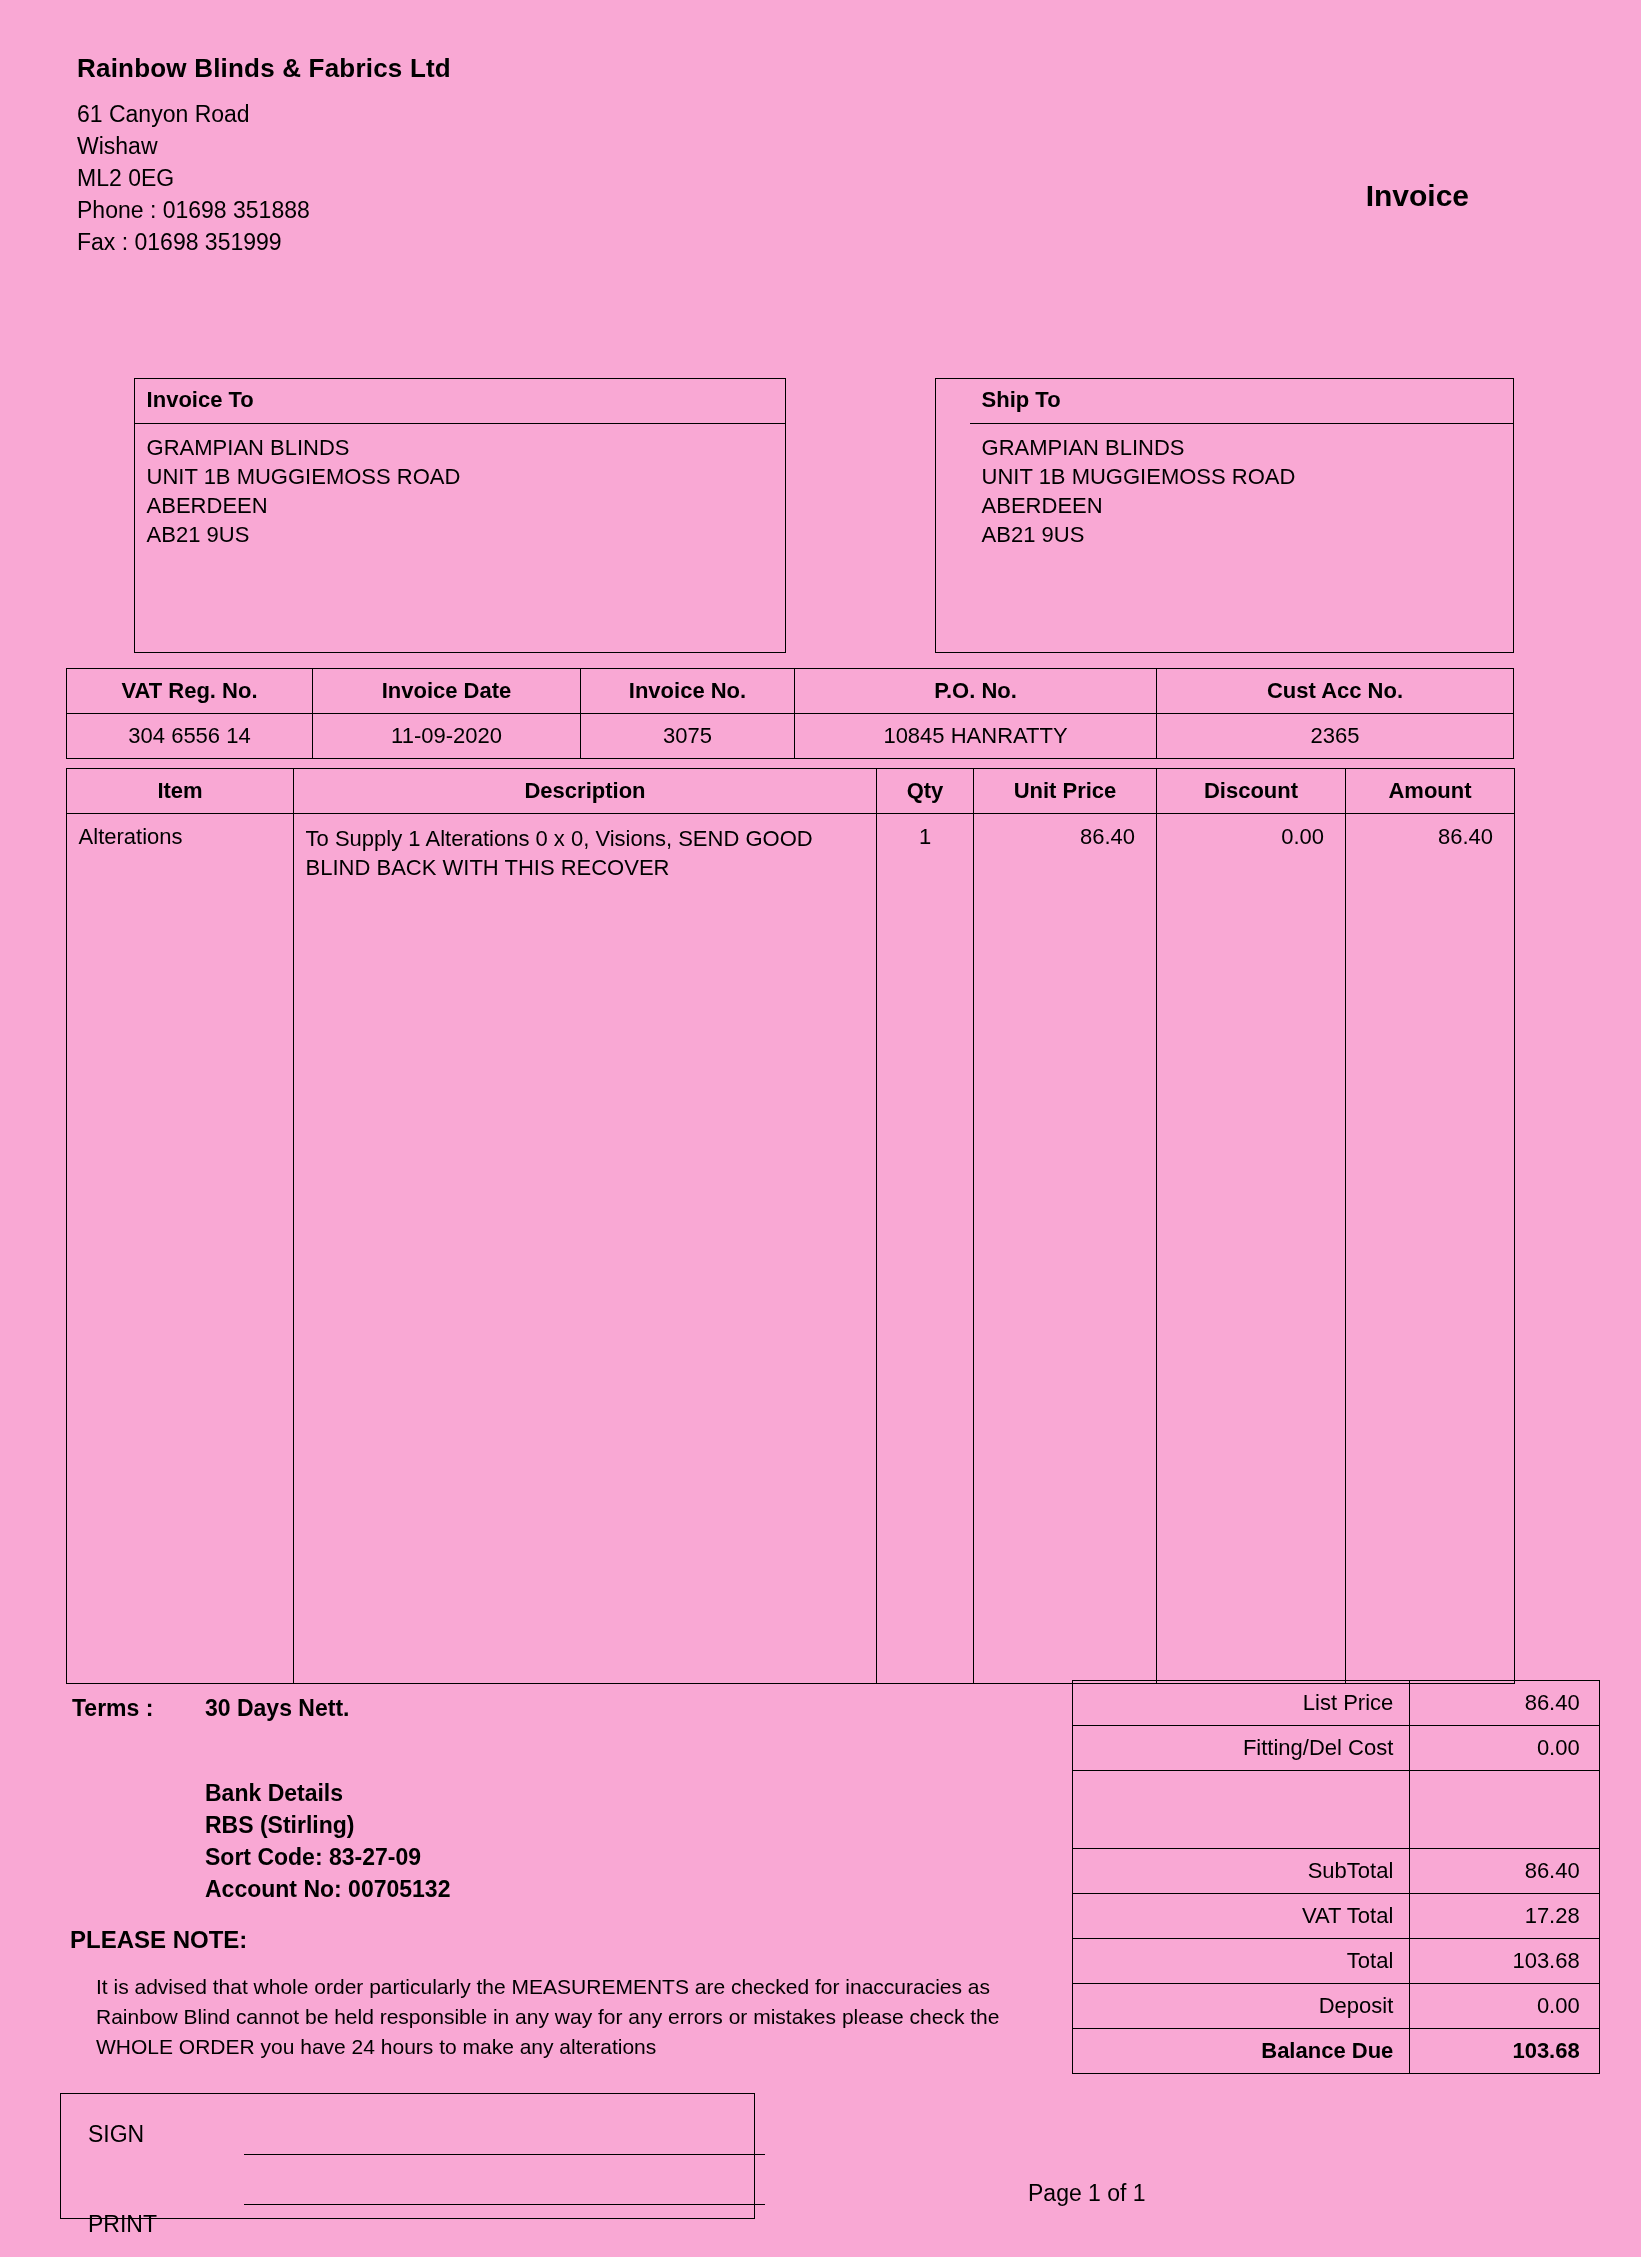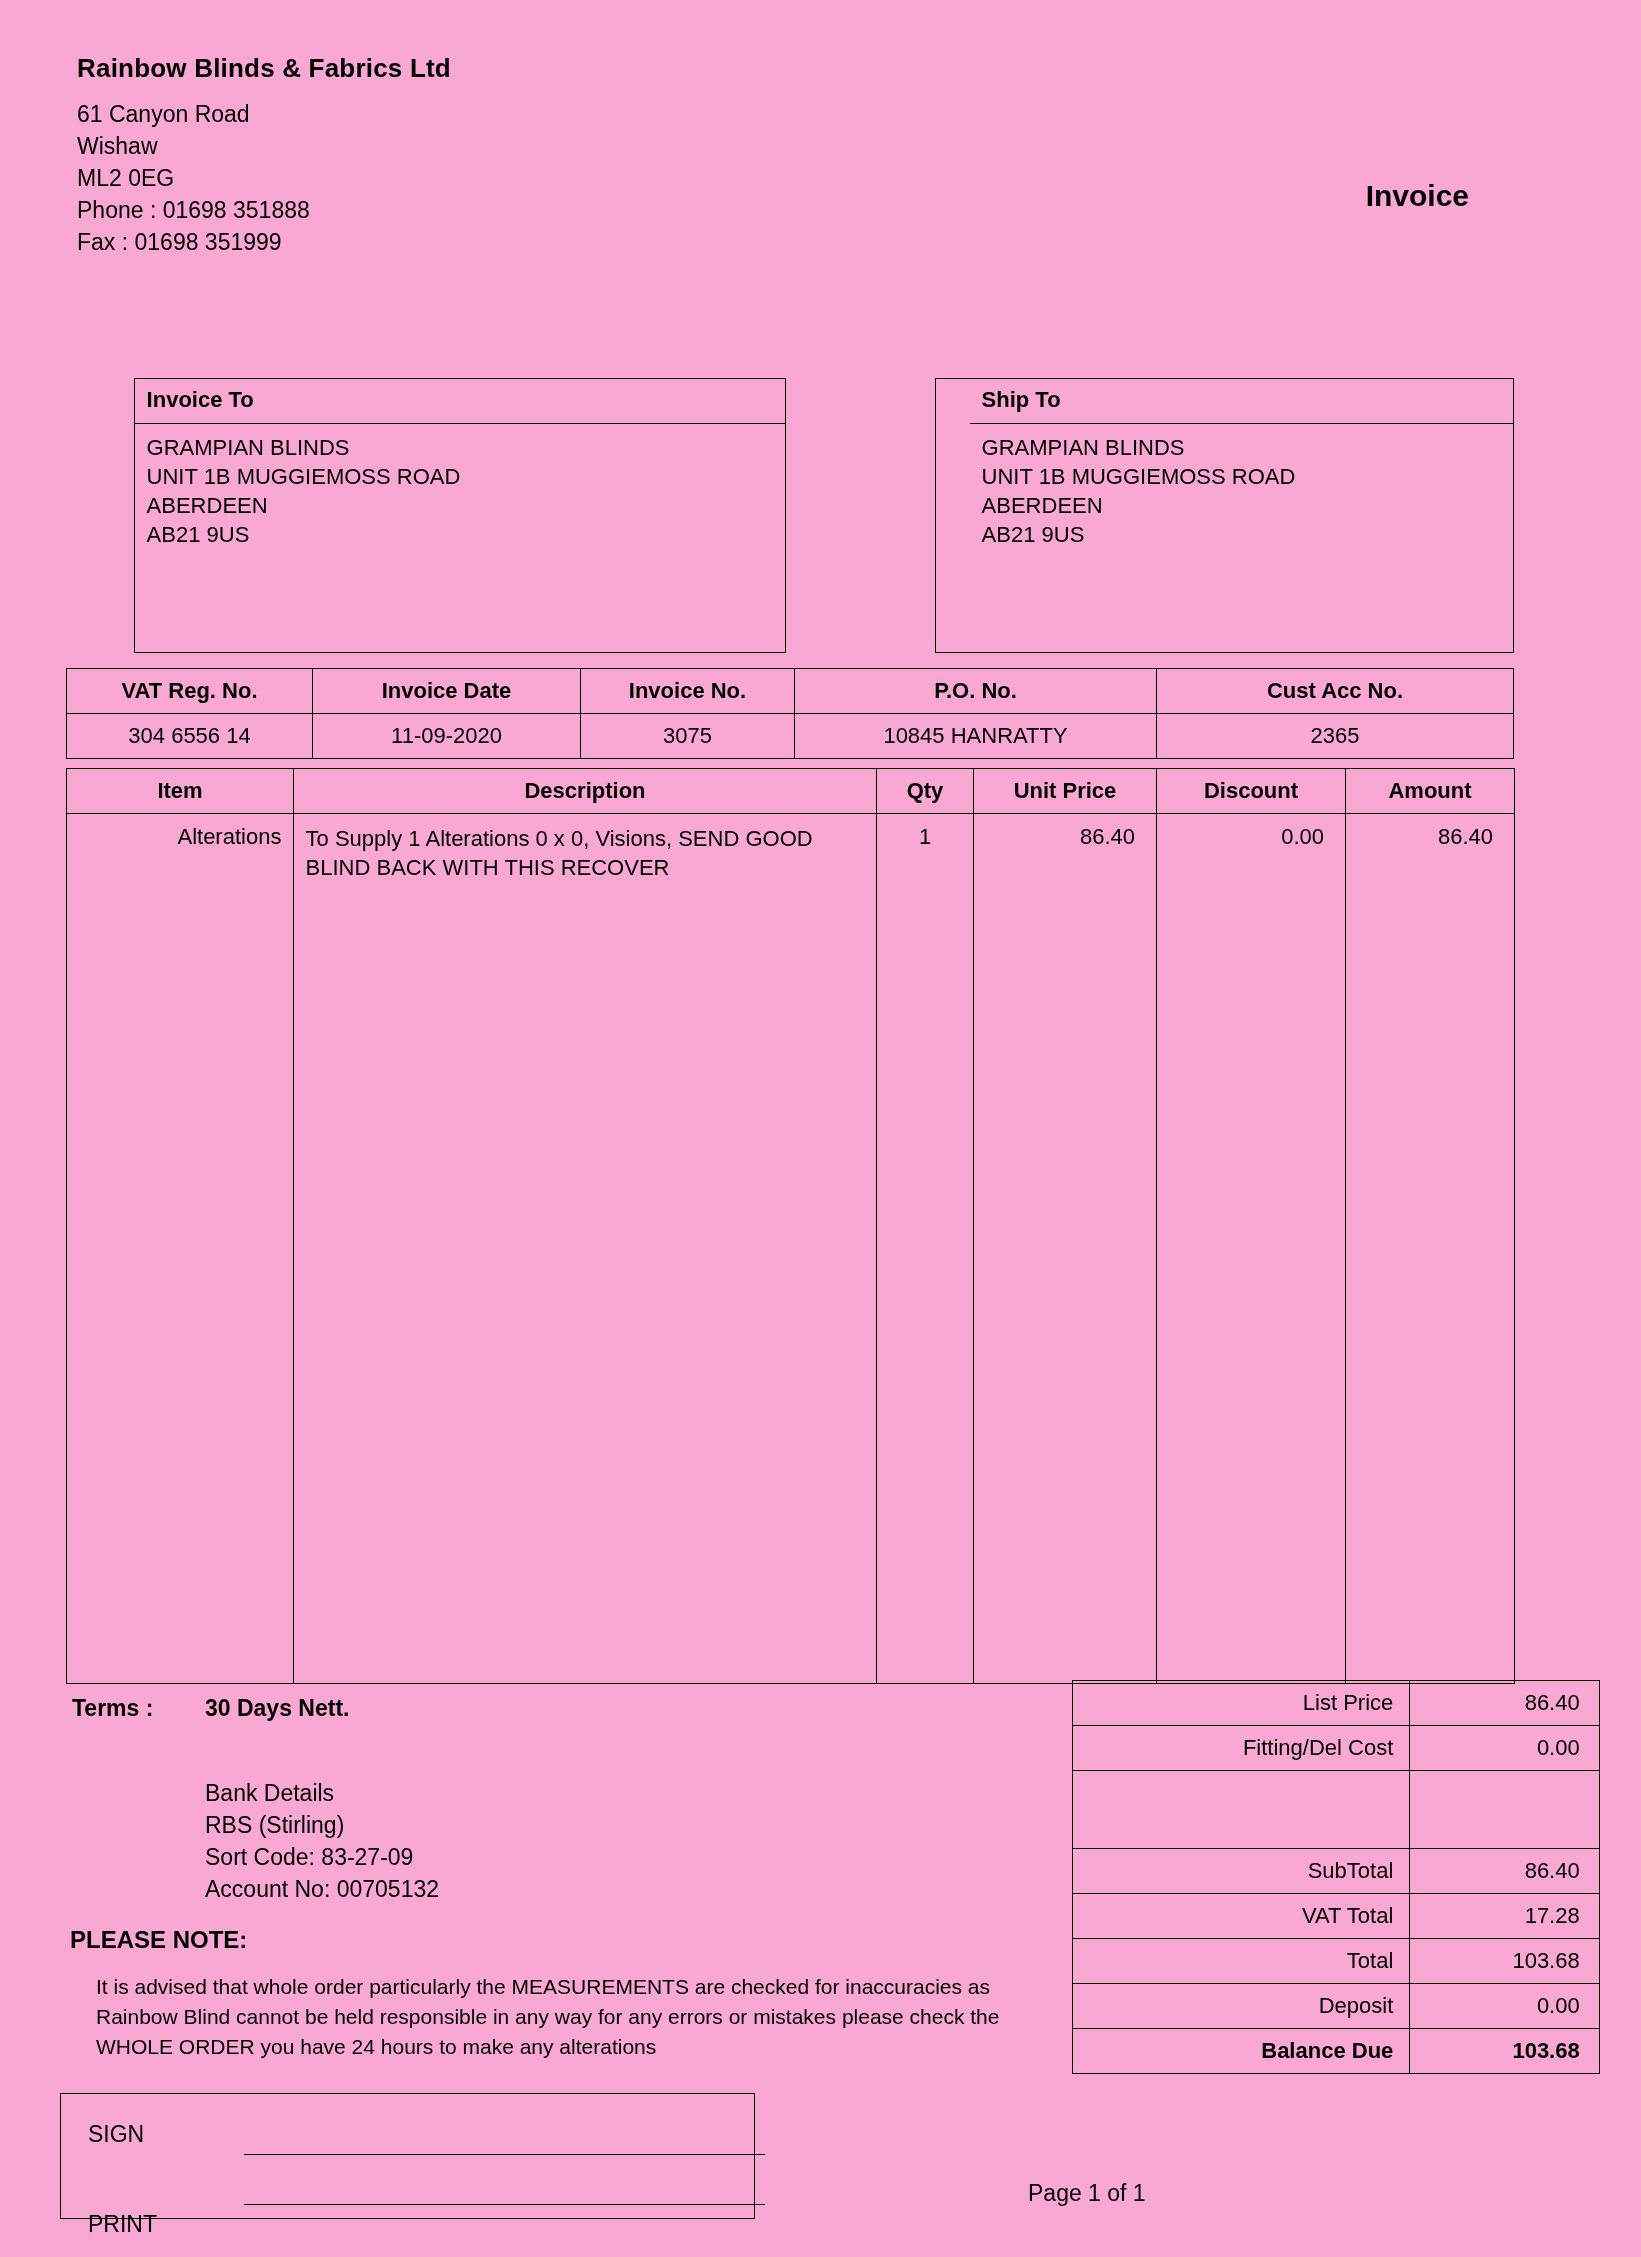--- a/index.html
+++ b/index.html
@@ -107,21 +107,21 @@
   }
   .items-table td {
     border-left: 1.9px solid #000;
     border-right: 1.9px solid #000;
     border-bottom: 1.9px solid #000;
     font-size: 22px;
     vertical-align: top;
     padding: 9.7px 11.6px 0 11.6px;
     height: 859px;
   }
-  .c-item   { text-align: right; }
+  .c-item   { text-align: left; }
   .c-desc   { text-align: left; line-height: 29px; }
   .c-qty    { text-align: center; }
   .c-num    { text-align: right; padding-right: 21px !important; }
 
   
   .terms-label {
     position: absolute;
     left: 72px;
     top: 1695px;
     font-size: 23px;
@@ -132,21 +132,21 @@
     left: 205px;
     top: 1695px;
     font-size: 23px;
     font-weight: bold;
   }
   .bank-block {
     position: absolute;
     left: 205px;
     top: 1777px;
     font-size: 23px;
-    font-weight: normal;
+    font-weight: bold;
     line-height: 32px;
   }
   .please-note {
     position: absolute;
     left: 70px;
     top: 1926px;
     font-size: 24px;
     font-weight: bold;
   }
   .note-body {

